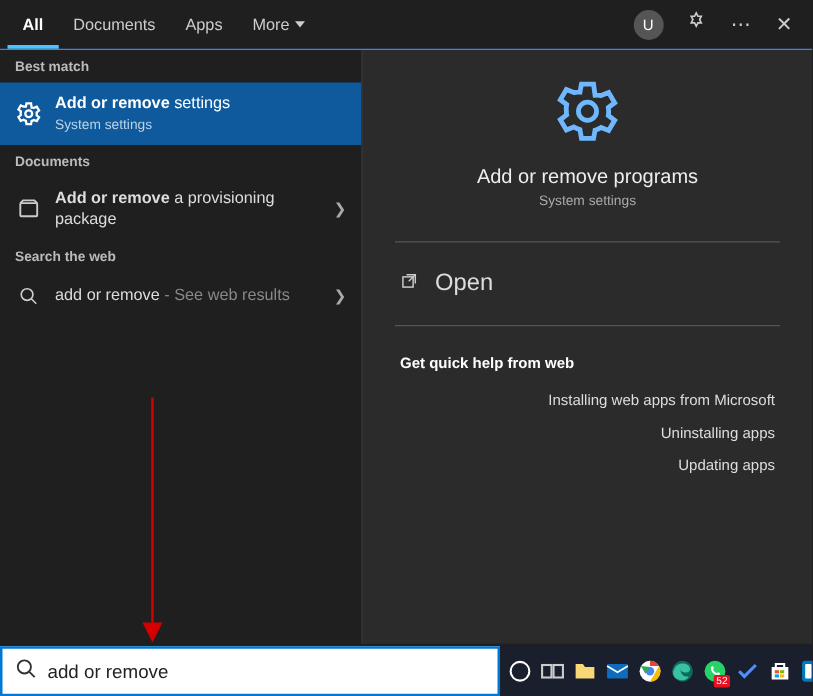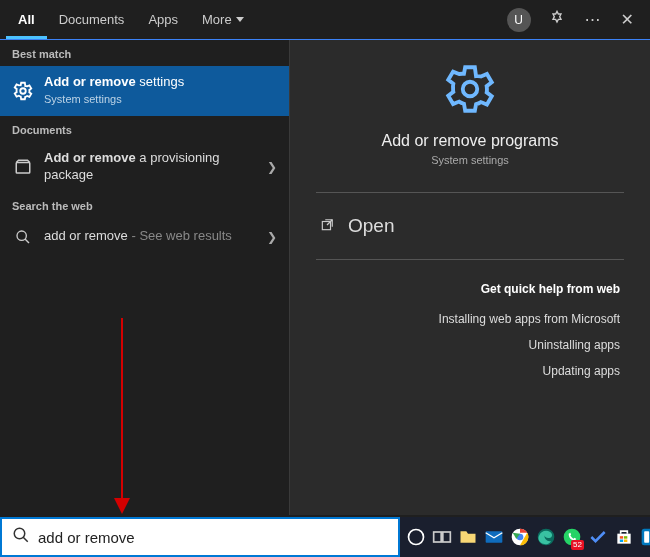--- a/index.html
+++ b/index.html
@@ -27,21 +27,21 @@
 
   
   .right { flex: 1; background: #2b2b2b; border-left: 1px solid #3a3a3a; display: flex; flex-direction: column; padding: 14px 0 0; }
   .preview-top { display: flex; flex-direction: column; align-items: center; padding: 6px 0 18px; }
   .big-gear { color: #6fb8ff; }
   .preview-title { color: #eee; font-size: 16px; margin-top: 10px; }
   .preview-sub { color: #aaa; font-size: 11px; margin-top: 4px; }
   .divider { height: 1px; background: #555; margin: 8px 26px; }
   .open-row { display: flex; align-items: center; padding: 14px 30px; color: #ddd; font-size: 19px; cursor: pointer; }
   .open-row .ico { margin-right: 14px; color: #ccc; }
-  .help-hdr { color: #fff; font-weight: 600; font-size: 12px; padding: 14px 30px 10px; text-align: right; }
+  .help-hdr { color: #fff; font-weight: 600; font-size: 12px; padding: 14px 30px 10px; }
   .help-link { color: #ddd; font-size: 12px; padding: 6px 30px; cursor: pointer; text-align: right; }
 
   
   .searchbox { position: absolute; left: 0; bottom: 0; width: 400px; height: 40px; background: #fff; display: flex; align-items: center; padding: 0 10px; border: 2px solid #0078d4; }
   .searchbox .sico { color: #333; margin-right: 8px; }
   .searchbox input { flex: 1; border: none; outline: none; font-size: 15px; color: #222; background: transparent; }
 
   
   .taskbar { position: absolute; right: 0; bottom: 0; left: 400px; height: 40px; background: #1a1f2e; display: flex; align-items: center; padding: 0 6px; gap: 6px; }
   .tb { width: 24px; height: 24px; border-radius: 3px; position: relative; cursor: pointer; display: flex; align-items: center; justify-content: center; }

